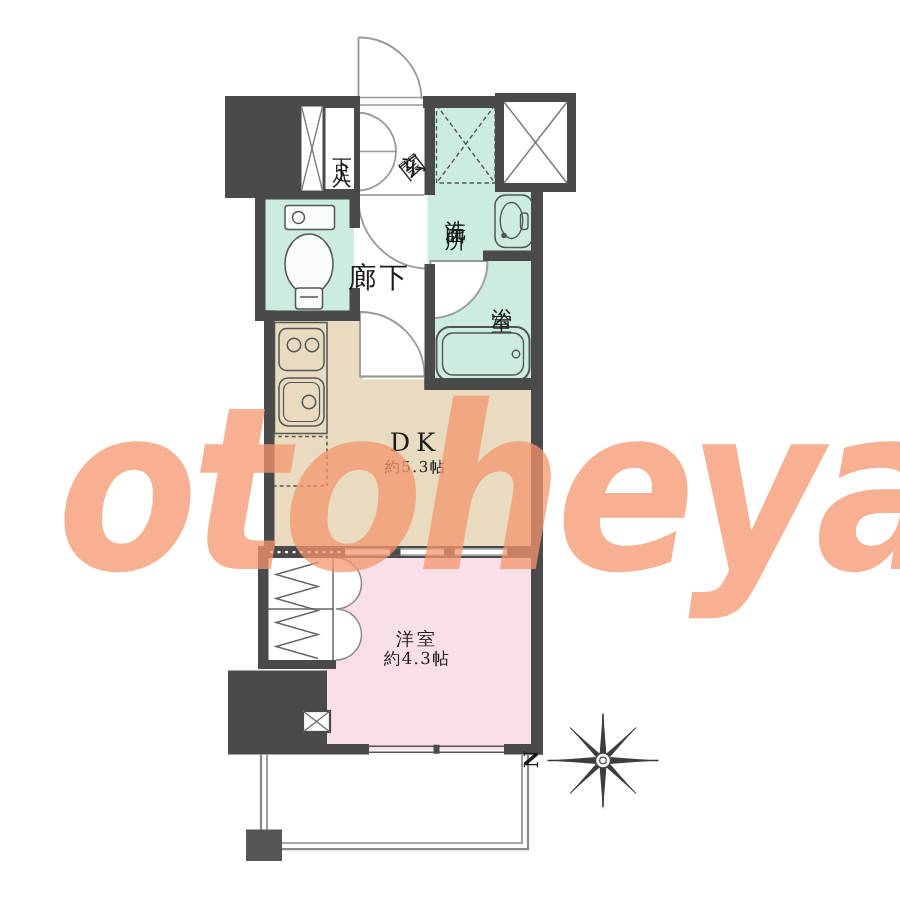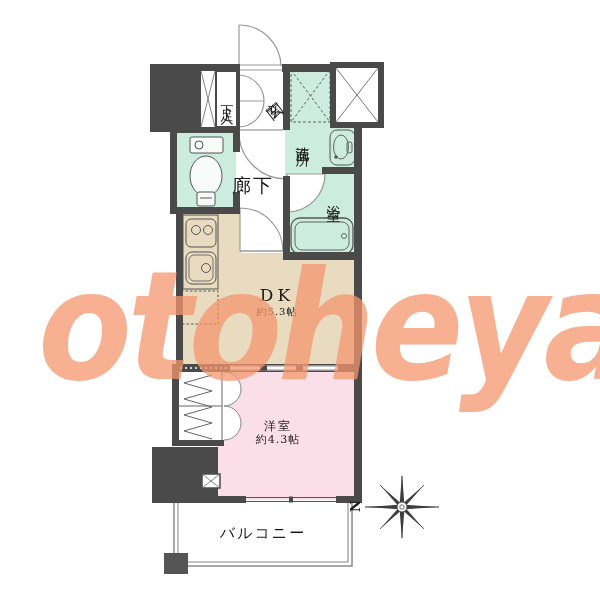--- a/index.html
+++ b/index.html
@@ -201,19 +201,18 @@
 <div class="lbl center-block" style="left:277px;top:302px">
   <div style="font-size:17px;letter-spacing:4px">DK</div>
   <div style="font-size:10px;letter-spacing:1px">約5.3帖</div>
 </div>
 
 <div class="lbl center-block" style="left:278px;top:433px">
   <div style="font-size:12px;letter-spacing:2px">洋室</div>
   <div style="font-size:11px;letter-spacing:1px">約4.3帖</div>
 </div>
 
-<div class="lbl" style="left:263px;top:534px;font-size:15px">バルコニー</div>
 
 <div class="lbl rot-n" style="left:356px;top:506px;font-size:13px">N</div>
 
 <div id="watermark">otoheya</div>
 
 </div>
 
 </body></html>

